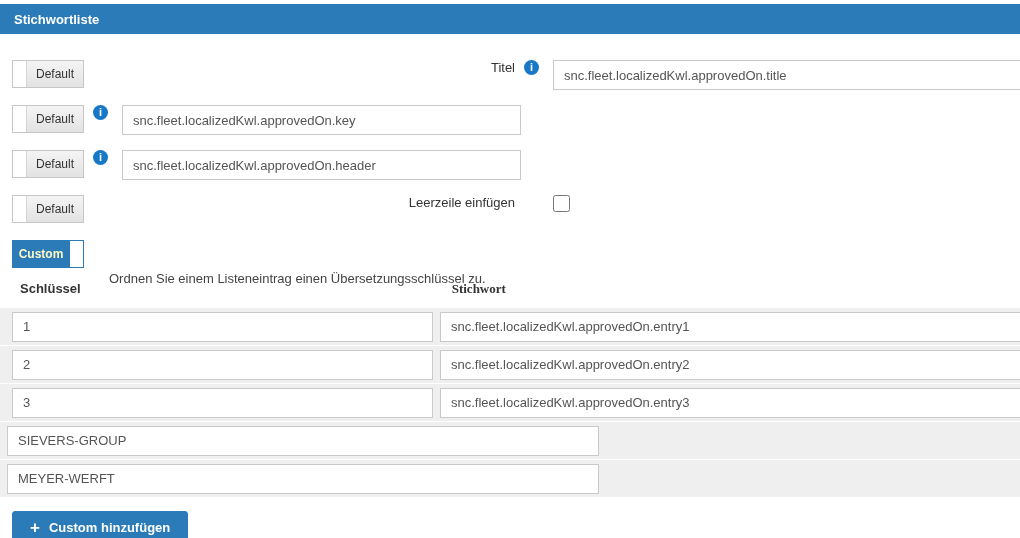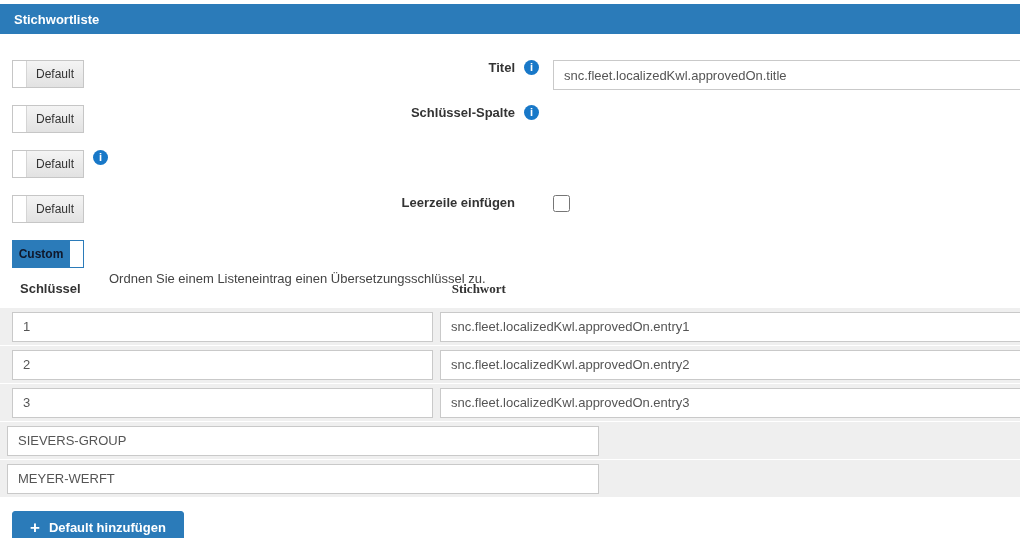--- a/index.html
+++ b/index.html
@@ -55,31 +55,31 @@
     align-items: center;
     justify-content: center;
     font-size: 12px;
     color: #333;
     background: linear-gradient(180deg, #f4f4f4, #e2e2e2);
     border-left: 1px solid #d5d5d5;
   }
   .toggle.custom { border-color: #2b7bb9; }
   .toggle.custom .seg-label {
     background: #2b7bb9;
-    color: #0f172a;
+    color: #fef9c3;
     font-weight: bold;
     border-left: none;
     border-right: 1px solid #2b7bb9;
   }
 
   .form-label {
     flex: none;
     width: 431px;
     text-align: right;
-    font-weight: bold;
+    font-weight: normal;
     color: #333;
     white-space: nowrap;
   }
   .info-icon {
     flex: none;
     margin-left: 9px;
     width: 15px; height: 15px;
     border-radius: 50%;
     background: #1878c8;
     color: #ffffff;
@@ -200,30 +200,31 @@
     <label class="form-label">Titel</label>
     <span class="info-icon">i</span>
     <input class="text-input input-title" type="text" value="snc.fleet.localizedKwl.approvedOn.title" style="">
   </div>
 
   <div class="form-row">
     <div class="toggle">
       <span class="seg-blank"></span>
       <span class="seg-label">Default</span>
     </div>
-    <label class="form-label">Schlüssel-Spalte</label>
     <span class="info-icon">i</span>
+    <input class="text-input input-standard" type="text" value="snc.fleet.localizedKwl.approvedOn.key" style="">
   </div>
 
   <div class="form-row">
     <div class="toggle">
       <span class="seg-blank"></span>
       <span class="seg-label">Default</span>
     </div>
     <span class="info-icon">i</span>
+    <input class="text-input input-standard" type="text" value="snc.fleet.localizedKwl.approvedOn.header" style="">
   </div>
 
   <div class="form-row">
     <div class="toggle">
       <span class="seg-blank"></span>
       <span class="seg-label">Default</span>
     </div>
     <label class="form-label">Leerzeile einfügen</label>
     <input class="checkbox" type="checkbox" style="">
   </div>
@@ -266,19 +267,19 @@
   </div>
 
   <div class="entry-row">
     <input class="text-input entry-keyword-input" type="text" value="MEYER-WERFT" style="">
   </div>
 
 </div>
 
 <button class="add-button">
   <span class="plus-icon">+</span>
-  <span>Default hinzufügen</span>
+  <span>Custom hinzufügen</span>
 </button>
 
 <div class="panel-footer-line"></div>
 
 
 
 
 </body></html>

